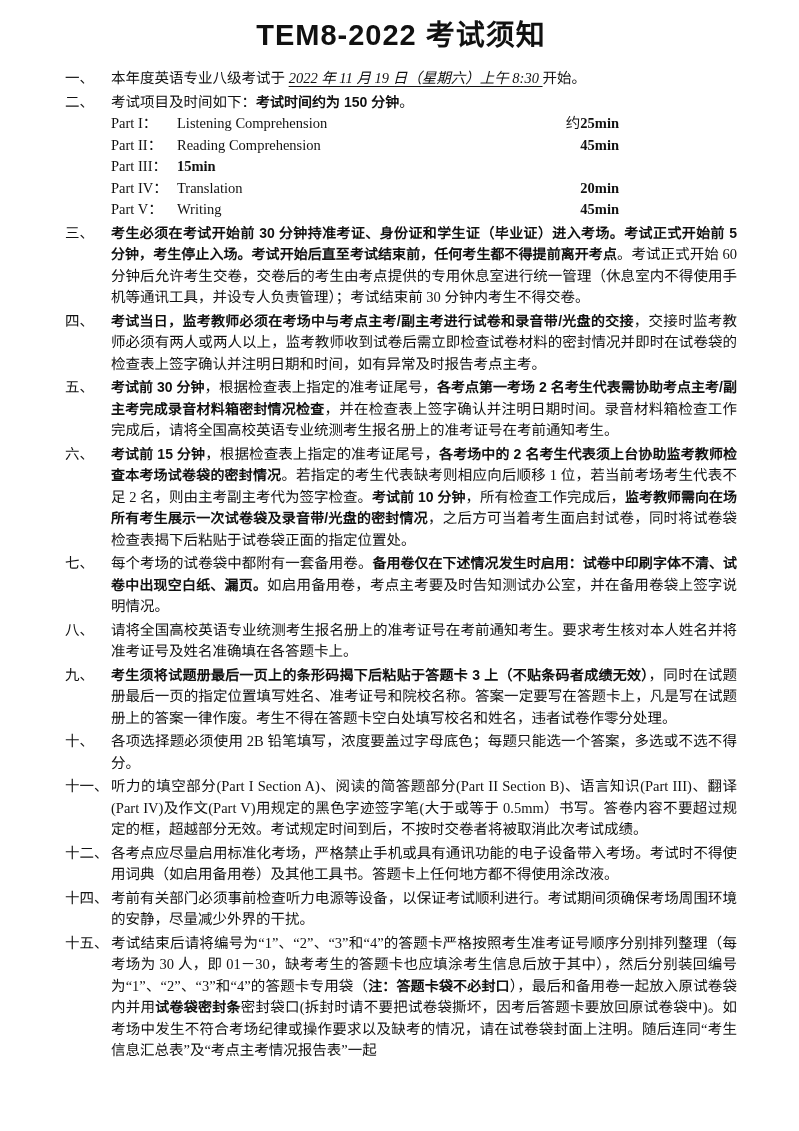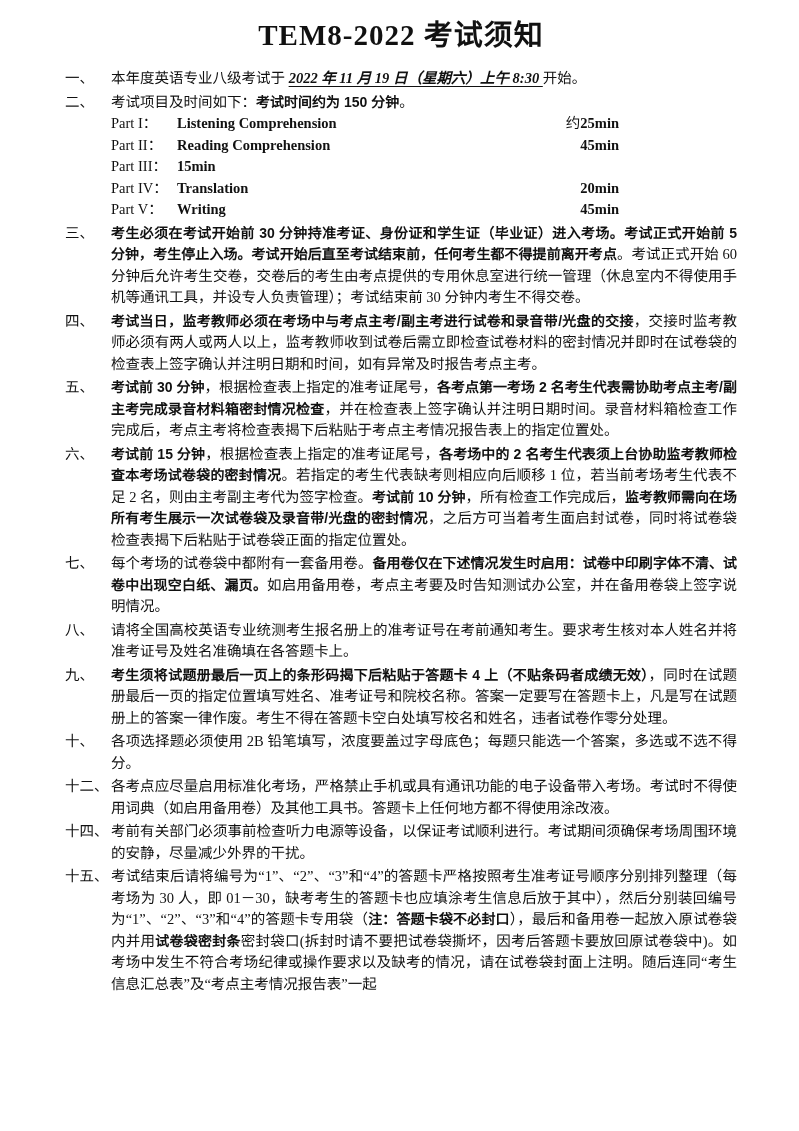--- a/index.html
+++ b/index.html
@@ -16,21 +16,21 @@
     box-sizing: border-box;
     padding: 16px 62px 10px 65px;
   }
   .doc-title {
     text-align: center;
     font-weight: bold;
     font-size: 29px;
     line-height: 38px;
     margin: 0 0 14px 0;
     letter-spacing: 1px;
-    font-family: Liberation Serif, serif;
+    font-family: Liberation Sans, sans-serif;
   }
   .items { }
   .item {
     display: flex;
     align-items: flex-start;
     margin-bottom: 2px;
   }
   .item-label {
     flex: 0 0 46px;
     white-space: nowrap;
@@ -40,32 +40,32 @@
   
   .r  { }
   .rbu {
     font-weight: bold;
     font-family: "Liberation Sans", "DejaVu Sans", sans-serif;
     font-size: 14px;
     text-underline-offset: 3px;
     text-decoration-thickness: 1px;
   }
   .rbiu {
-    font-weight: bold;
+    font-weight: normal;
     font-style: italic;
     text-decoration: underline;
     text-underline-offset: 3px;
     text-decoration-thickness: 1px;
   }
   .rbs { font-weight: bold; font-family: Liberation Serif, serif; }
   
   .parts { }
   .parts-row { display: flex; }
   .part-label { flex: 0 0 66px; white-space: nowrap; }
-  .part-name  { flex: 1 1 auto; font-weight: bold; }
+  .part-name  { flex: 1 1 auto; }
   .part-dur   { flex: 0 0 auto; text-align: right; padding-right: 118px; white-space: nowrap; }
 </style>
 </head>
 <body>
 
 <div class="page">
   <h1 class="doc-title">TEM8-2022 考试须知</h1>
   <div class="items">
       <div class="item">
         <div class="item-label">一、</div>
@@ -113,21 +113,21 @@
       </div>
       <div class="item">
         <div class="item-label">四、</div>
         <div class="item-body">
           <div class="para"><span class="rbu">考试当日，监考教师必须在考场中与考点主考/副主考进行试卷和录音带/光盘的交接</span><span class="r">，交接时监考教师必须有两人或两人以上，监考教师收到试卷后需立即检查试卷材料的密封情况并即时在试卷袋的检查表上签字确认并注明日期和时间，如有异常及时报告考点主考。</span></div>
         </div>
       </div>
       <div class="item">
         <div class="item-label">五、</div>
         <div class="item-body">
-          <div class="para"><span class="rbu">考试前 30 分钟</span><span class="r">，根据检查表上指定的准考证尾号，</span><span class="rbu">各考点第一考场 2 名考生代表需协助考点主考/副主考完成录音材料箱密封情况检查</span><span class="r">，并在检查表上签字确认并注明日期时间。录音材料箱检查工作完成后，考点主考将检查表揭下后粘贴于考点主考情况报告表上的指定位置处。</span></div>
+          <div class="para"><span class="rbu">考试前 30 分钟</span><span class="r">，根据检查表上指定的准考证尾号，</span><span class="rbu">各考点第一考场 2 名考生代表需协助考点主考/副主考完成录音材料箱密封情况检查</span><span class="r">，并在检查表上签字确认并注明日期时间。录音材料箱检查工作完成后，请将全国高校英语专业统测考生报名册上的准考证号在考前通知考生。</span></div>
         </div>
       </div>
       <div class="item">
         <div class="item-label">六、</div>
         <div class="item-body">
           <div class="para"><span class="rbu">考试前 15 分钟</span><span class="r">，根据检查表上指定的准考证尾号，</span><span class="rbu">各考场中的 2 名考生代表须上台协助监考教师检查本考场试卷袋的密封情况</span><span class="r">。若指定的考生代表缺考则相应向后顺移 1 位，若当前考场考生代表不足 2 名，则由主考副主考代为签字检查。</span><span class="rbu">考试前 10 分钟</span><span class="r">，所有检查工作完成后，</span><span class="rbu">监考教师需向在场所有考生展示一次试卷袋及录音带/光盘的密封情况</span><span class="r">，之后方可当着考生面启封试卷，同时将试卷袋检查表揭下后粘贴于试卷袋正面的指定位置处。</span></div>
         </div>
       </div>
       <div class="item">
         <div class="item-label">七、</div>
@@ -137,27 +137,33 @@
       </div>
       <div class="item">
         <div class="item-label">八、</div>
         <div class="item-body">
           <div class="para"><span class="r">请将全国高校英语专业统测考生报名册上的准考证号在考前通知考生。要求考生核对本人姓名并将准考证号及姓名准确填在各答题卡上。</span></div>
         </div>
       </div>
       <div class="item">
         <div class="item-label">九、</div>
         <div class="item-body">
-          <div class="para"><span class="rbu">考生须将试题册最后一页上的条形码揭下后粘贴于答题卡 4 上（不贴条码者成绩无效）</span><span class="r">，同时在试题册最后一页的指定位置填写姓名、准考证号和院校名称。答案一定要写在答题卡上，凡是写在试题册上的答案一律作废。考生不得在答题卡空白处填写校名和姓名，违者试卷作零分处理。</span></div>
+          <div class="para"><span class="rbu">考生须将试题册最后一页上的条形码揭下后粘贴于答题卡 3 上（不贴条码者成绩无效）</span><span class="r">，同时在试题册最后一页的指定位置填写姓名、准考证号和院校名称。答案一定要写在答题卡上，凡是写在试题册上的答案一律作废。考生不得在答题卡空白处填写校名和姓名，违者试卷作零分处理。</span></div>
         </div>
       </div>
       <div class="item">
         <div class="item-label">十、</div>
         <div class="item-body">
           <div class="para"><span class="r">各项选择题必须使用 2B 铅笔填写，浓度要盖过字母底色；每题只能选一个答案，多选或不选不得分。</span></div>
+        </div>
+      </div>
+      <div class="item">
+        <div class="item-label">十一、</div>
+        <div class="item-body">
+          <div class="para"><span class="r">听力的填空部分(Part I Section A)、阅读的简答题部分(Part II Section B)、语言知识(Part III)、翻译(Part IV)及作文(Part V)用规定的黑色字迹签字笔(大于或等于 0.5mm）书写。答卷内容不要超过规定的框，超越部分无效。考试规定时间到后，不按时交卷者将被取消此次考试成绩。</span></div>
         </div>
       </div>
       <div class="item">
         <div class="item-label">十二、</div>
         <div class="item-body">
           <div class="para"><span class="r">各考点应尽量启用标准化考场，严格禁止手机或具有通讯功能的电子设备带入考场。考试时不得使用词典（如启用备用卷）及其他工具书。答题卡上任何地方都不得使用涂改液。</span></div>
         </div>
       </div>
       <div class="item">
         <div class="item-label">十四、</div>

